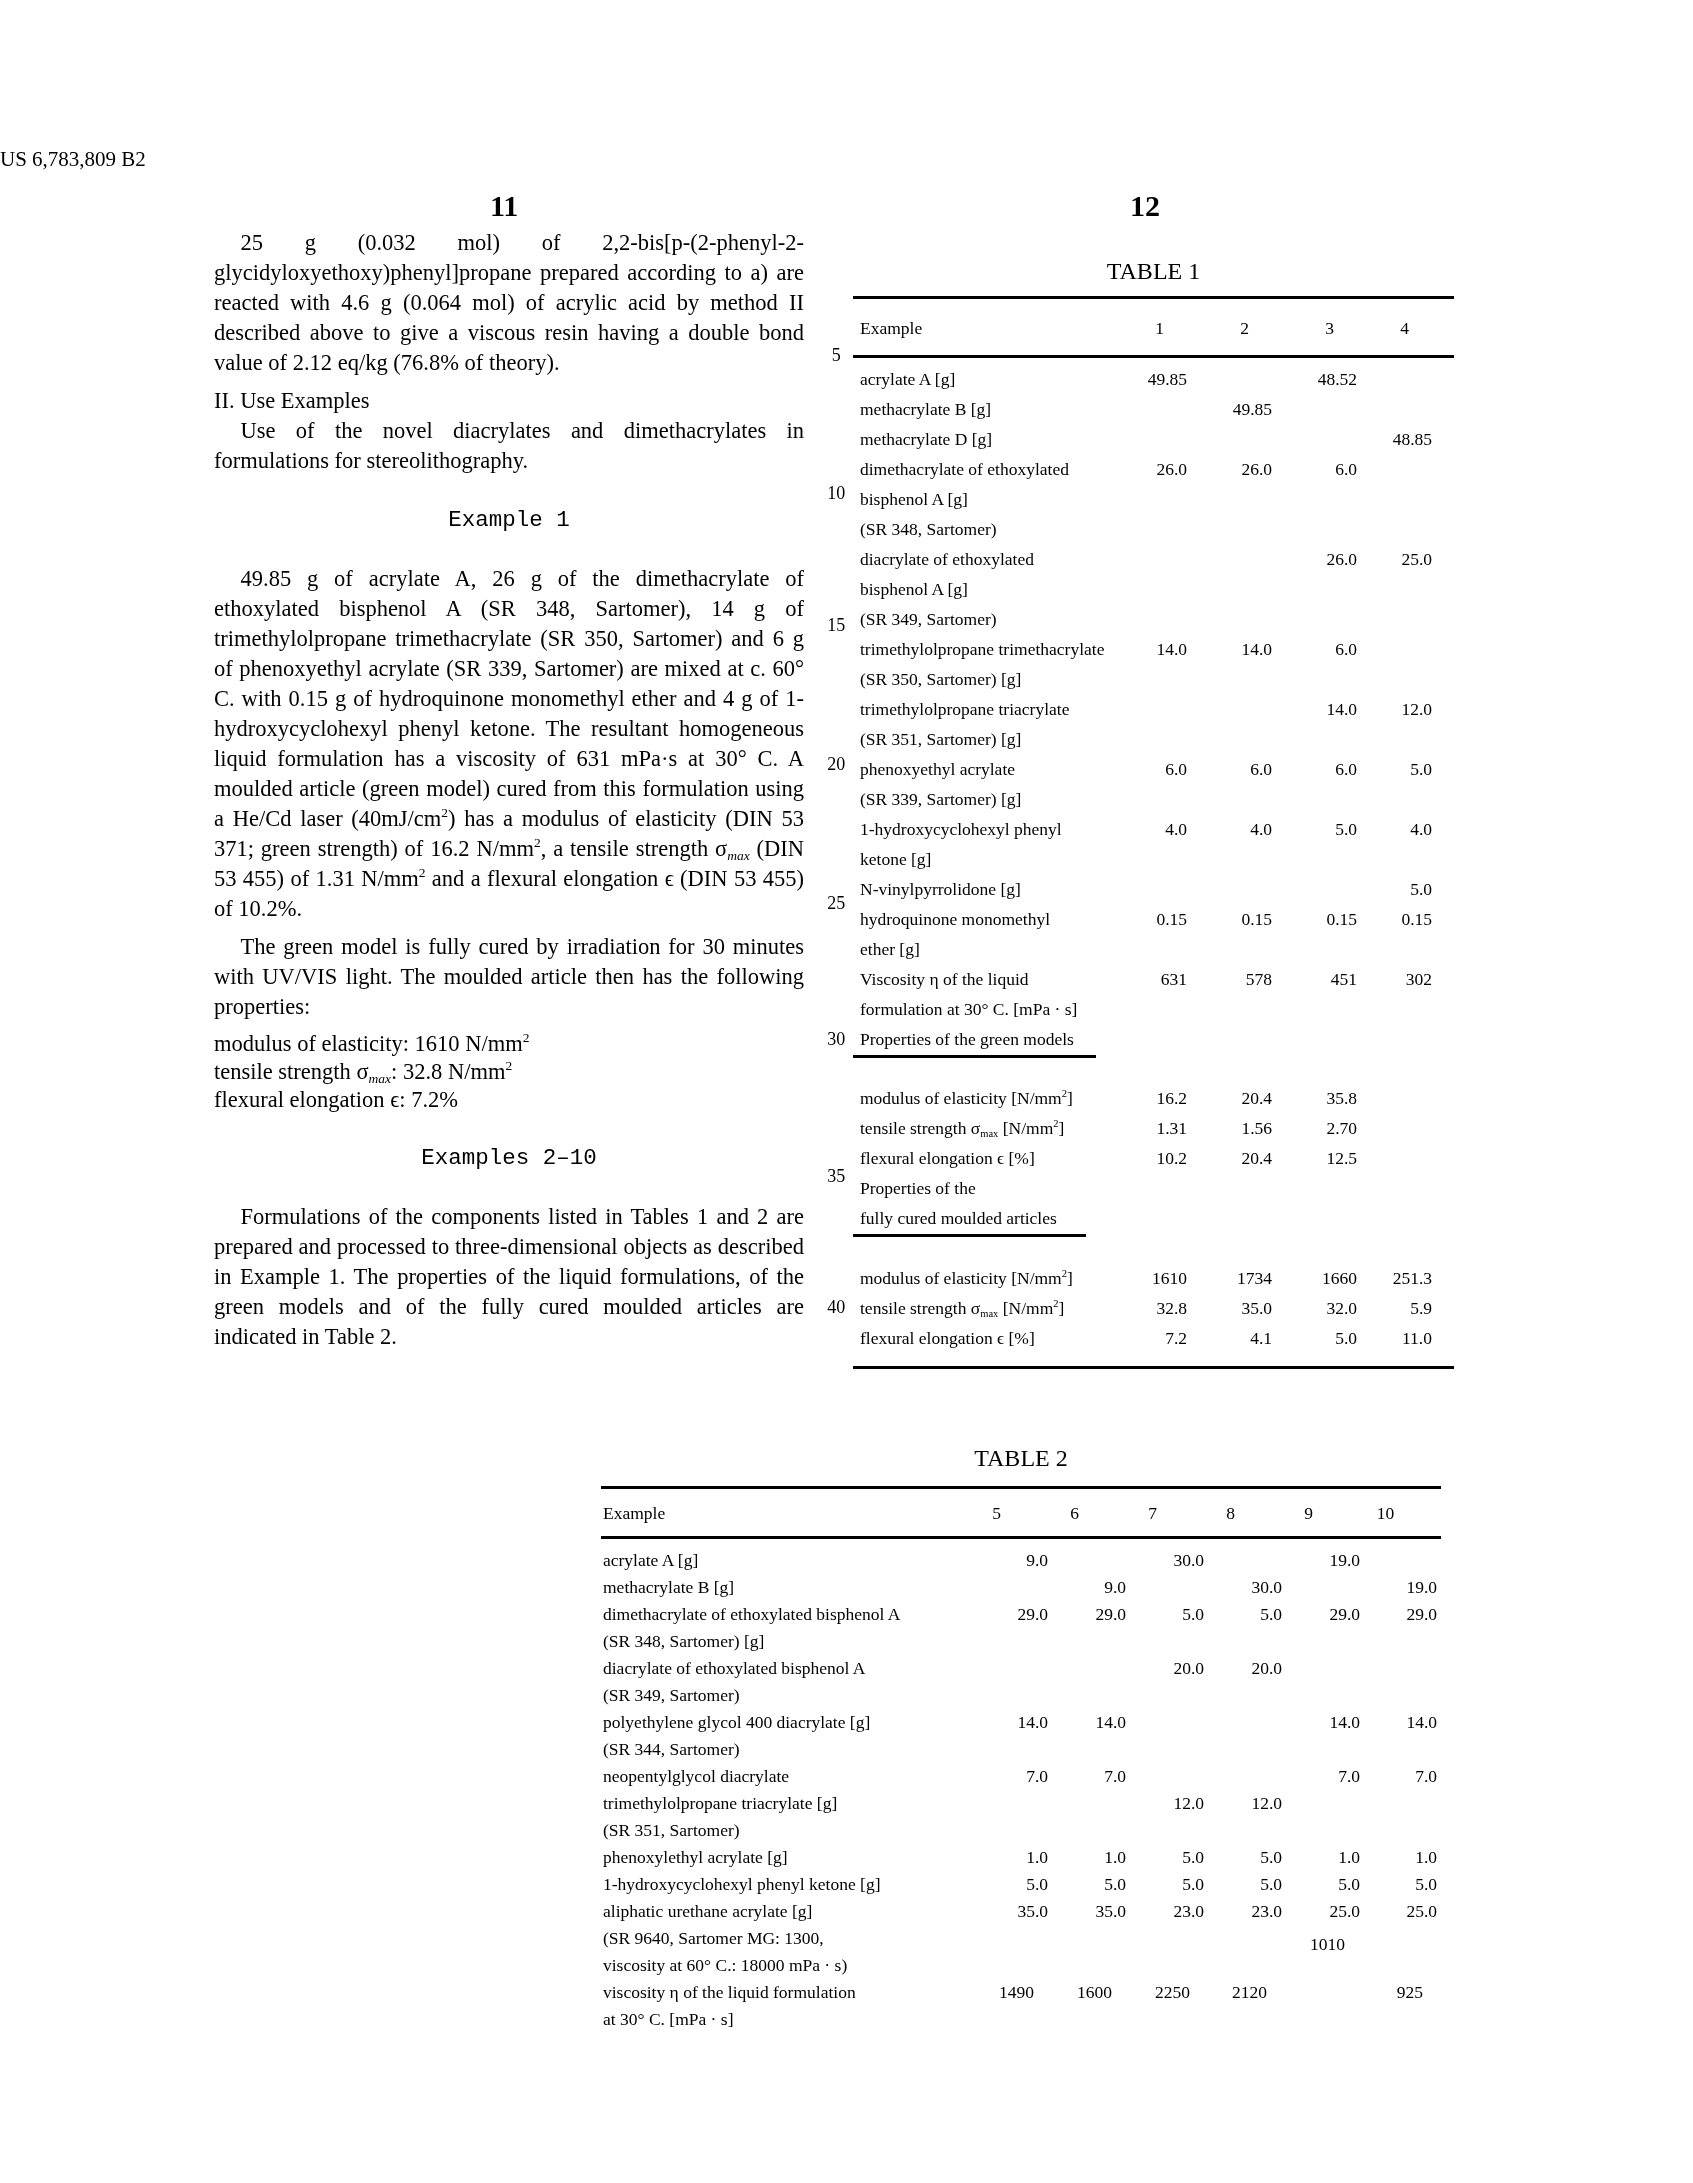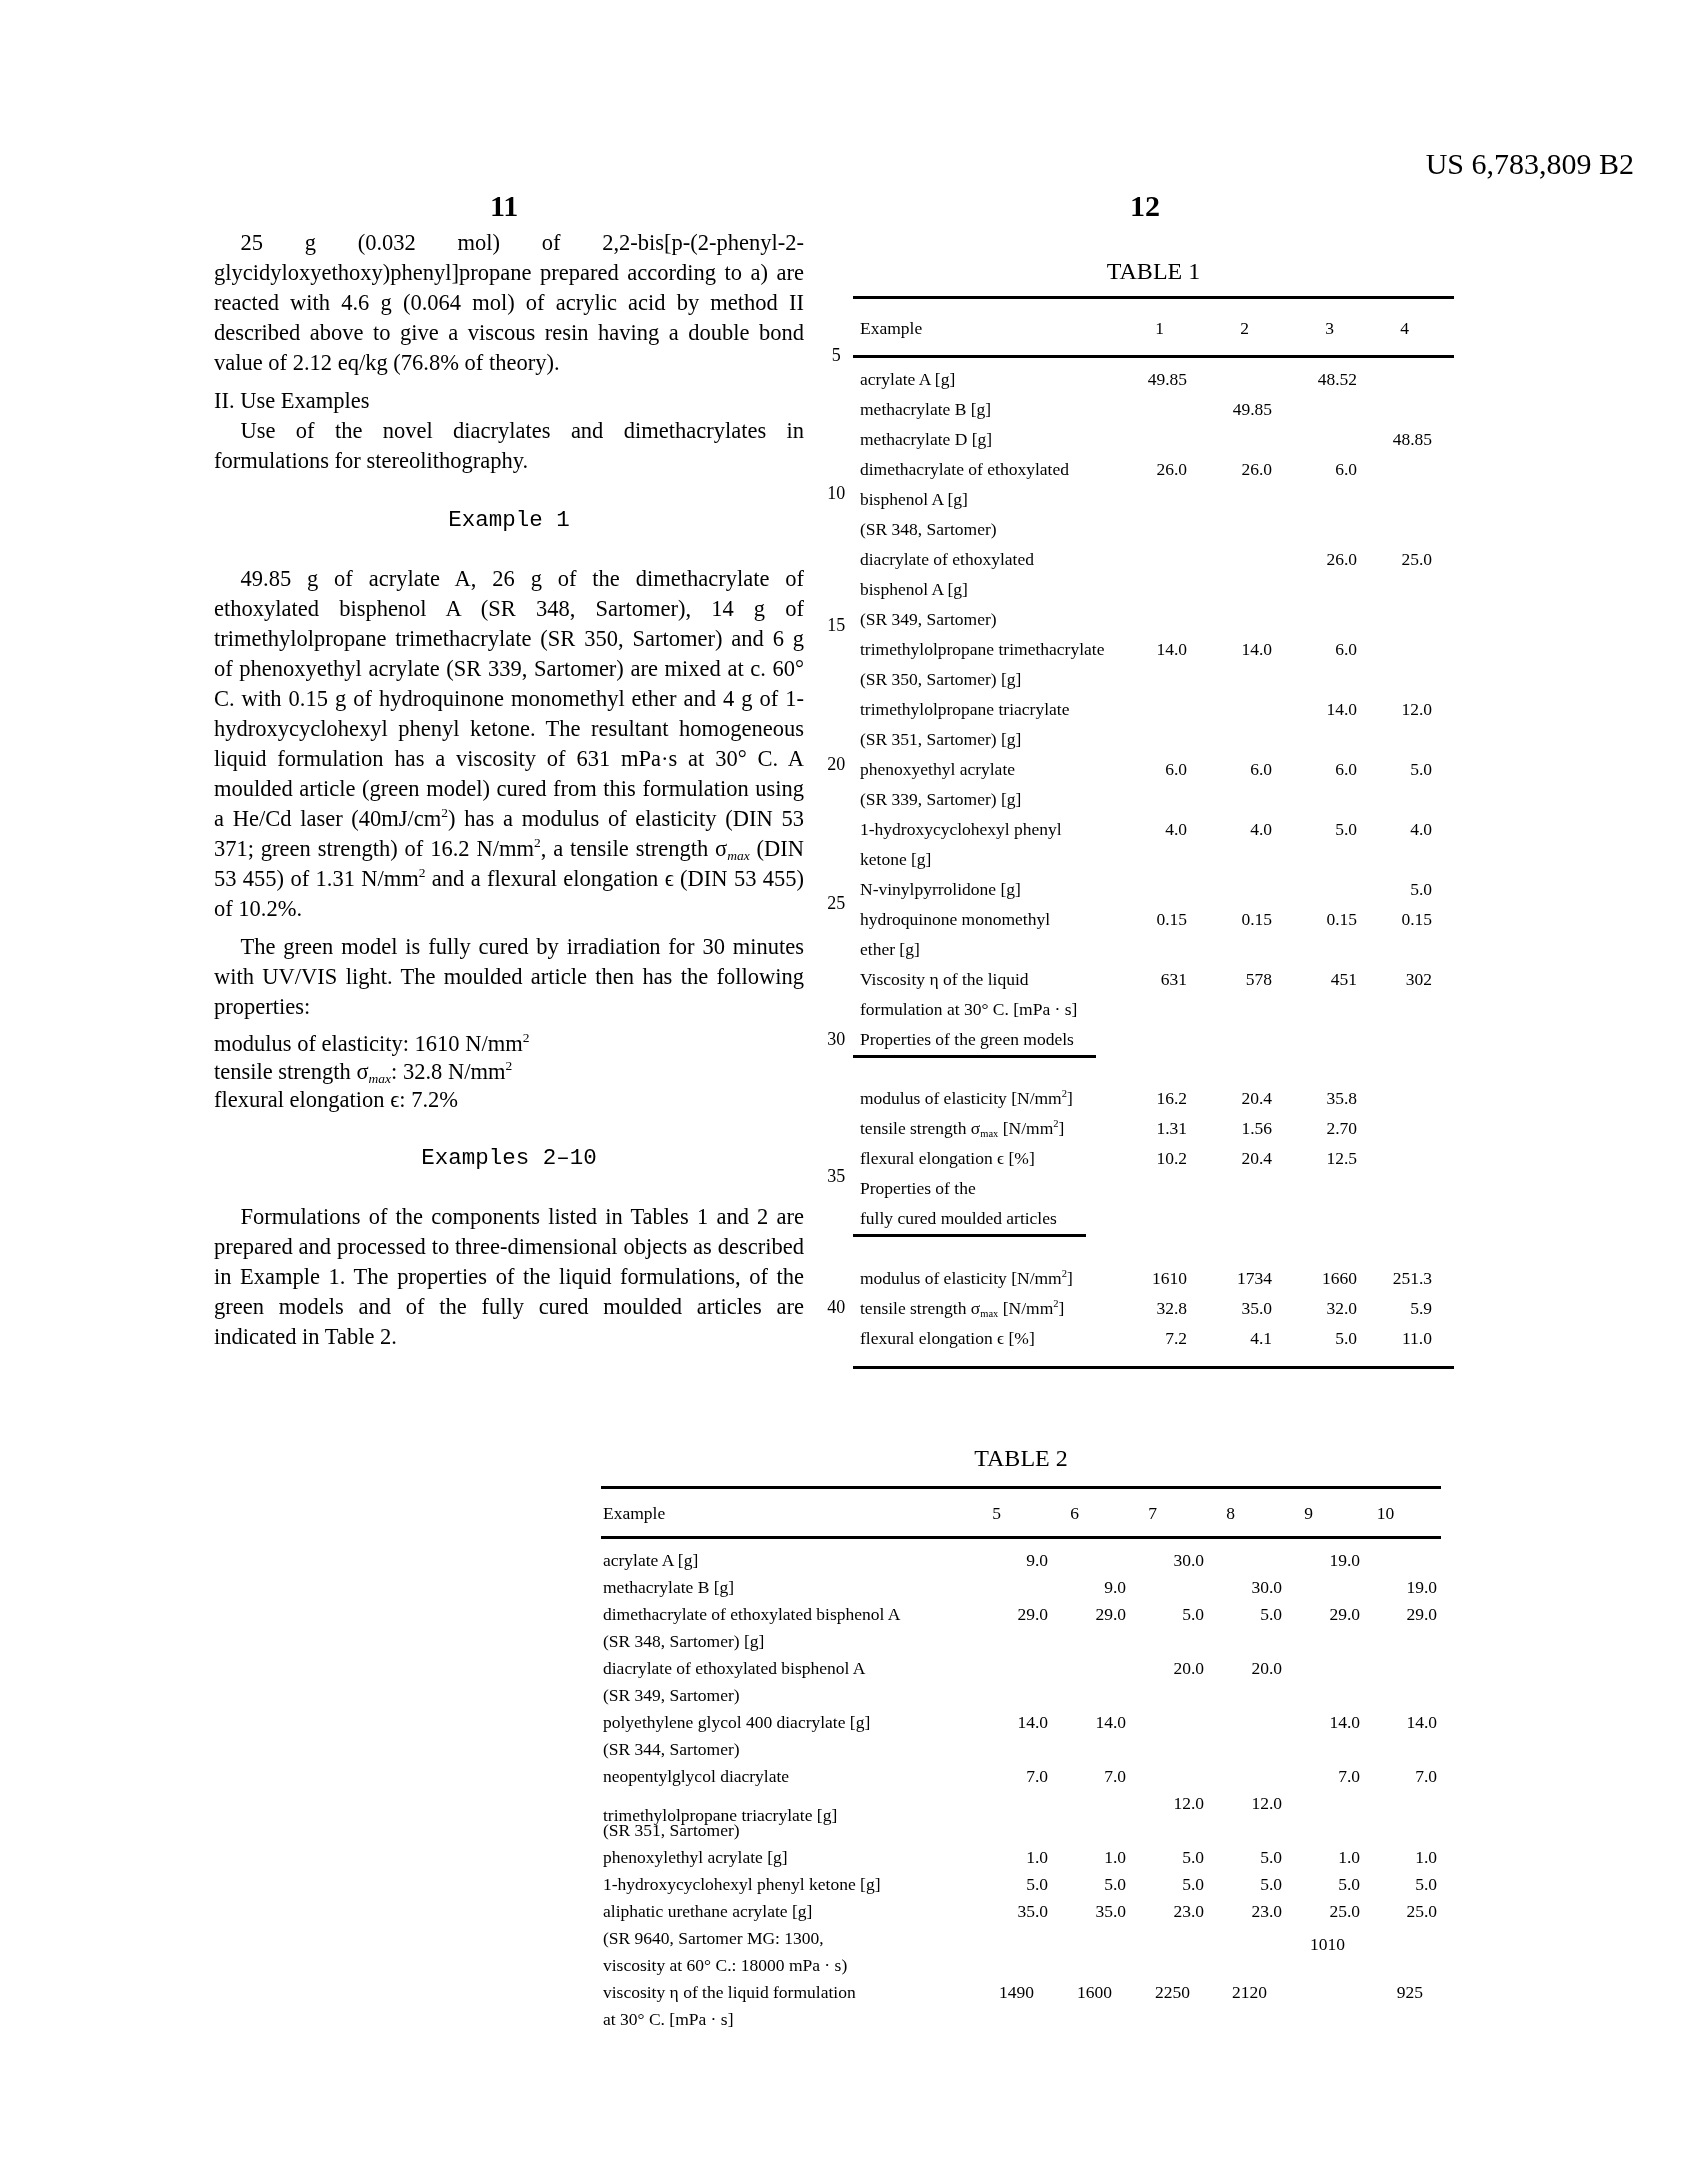--- a/index.html
+++ b/index.html
@@ -1,19 +1,19 @@
 <!DOCTYPE html>
 <html style="font-size:10.6px"><head>
 <meta charset="utf-8">
 <style>
   html, body { margin:0; padding:0; background:#ffffff; }
   body { width:1694px; height:2183px; position:relative; overflow:hidden;
          font-family:"Liberation Serif", "DejaVu Serif", serif; color:#000; }
   .abs { position:absolute; }
-  #patent-number { left:0; width:1634px; text-align:right; top:147px; font-size:30px; }
+  #patent-number { left:0; width:1634px; text-align:left; top:147px; font-size:21px; }
   .colnum { font-weight:bold; font-size:30px; top:189px; }
   #col-left-num { left:490px; }
   #col-right-num { left:1130px; }
 
   
   #left-col { left:214px; top:228px; width:590px; font-size:22.5px; line-height:30px; }
   #left-col p { margin:0; text-align:justify; }
   #left-col .indent { text-indent:26.5px; }
   #left-col .head { text-align:left; }
   #left-col .center { text-align:center;font-family:Liberation Mono, monospace; }
@@ -211,21 +211,21 @@
     <div class="t2-label" style="top: 1739px;">(SR 344, Sartomer)</div>
     <div class="t2-cell" style="left: 969px; top: 1712px;">14.0</div>
     <div class="t2-cell" style="left: 1047px; top: 1712px;">14.0</div>
     <div class="t2-cell" style="left: 1281px; top: 1712px;">14.0</div>
     <div class="t2-cell" style="left: 1358px; top: 1712px;">14.0</div>
     <div class="t2-label" style="top: 1766px;">neopentylglycol diacrylate</div>
     <div class="t2-cell" style="left: 969px; top: 1766px;">7.0</div>
     <div class="t2-cell" style="left: 1047px; top: 1766px;">7.0</div>
     <div class="t2-cell" style="left: 1281px; top: 1766px;">7.0</div>
     <div class="t2-cell" style="left: 1358px; top: 1766px;">7.0</div>
-    <div class="t2-label" style="top: 1793px; margin-top: 12px;">trimethylolpropane triacrylate [g]</div>
+    <div class="t2-label" style="top: 1793px;">trimethylolpropane triacrylate [g]</div>
     <div class="t2-label" style="top: 1820px;">(SR 351, Sartomer)</div>
     <div class="t2-cell" style="left: 1125px; top: 1793px;">12.0</div>
     <div class="t2-cell" style="left: 1203px; top: 1793px;">12.0</div>
     <div class="t2-label" style="top: 1847px;">phenoxylethyl acrylate [g]</div>
     <div class="t2-cell" style="left: 969px; top: 1847px;">1.0</div>
     <div class="t2-cell" style="left: 1047px; top: 1847px;">1.0</div>
     <div class="t2-cell" style="left: 1125px; top: 1847px;">5.0</div>
     <div class="t2-cell" style="left: 1203px; top: 1847px;">5.0</div>
     <div class="t2-cell" style="left: 1281px; top: 1847px;">1.0</div>
     <div class="t2-cell" style="left: 1358px; top: 1847px;">1.0</div>

